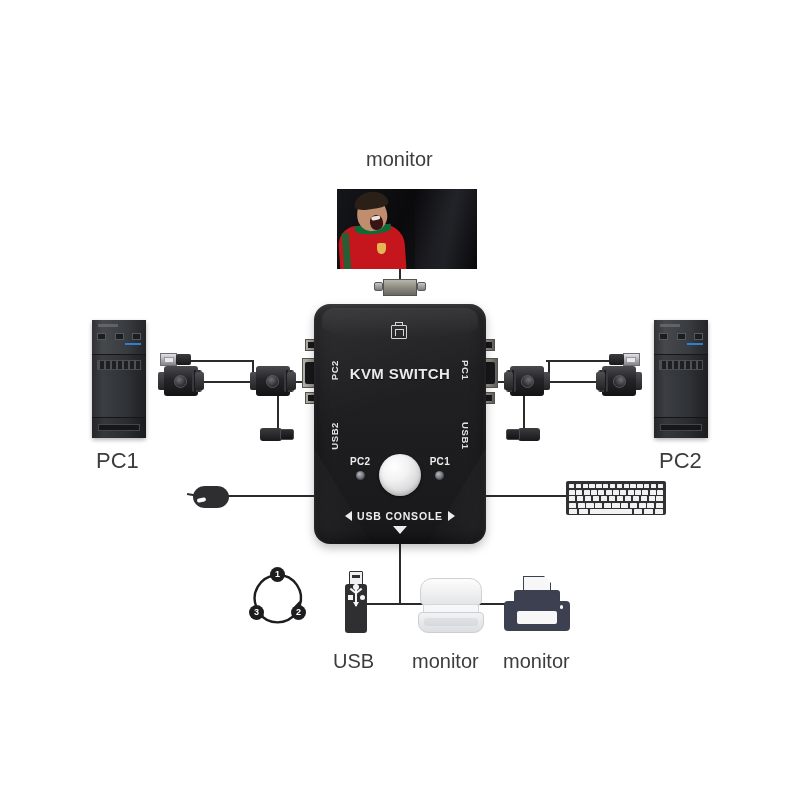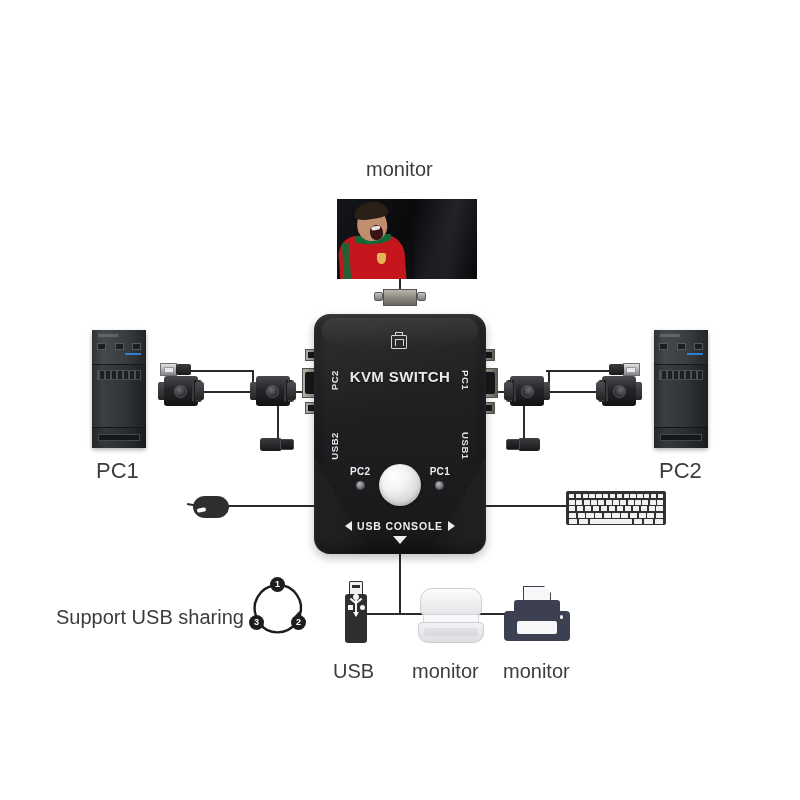--- a/index.html
+++ b/index.html
@@ -13,21 +13,20 @@
     position: relative;
     font-family: "Liberation Sans", sans-serif;
     overflow: hidden;
   }
   #stage {
     position: absolute;
     left: 0; top: 0;
     width: 800px;
     height: 668px;
     background: #ffffff;
-    margin-top: 10px;
   }
 
   
   .label {
     position: absolute;
     color: #3a3a3a;
     font-family: "Liberation Sans", sans-serif;
     white-space: nowrap;
     user-select: none;
   }
@@ -191,21 +190,21 @@
     position: absolute;
     left: 0; right: 0;
     text-align: center;
     color: #e9e9ec;
     font-weight: bold;
     letter-spacing: .4px;
     font-size: 15px;
     text-shadow: 0 1px 1px rgba(0,0,0,.8);
   }
   .kvm-brand.l1 { top: 43px; }
-  .kvm-brand.l2 { top: 54px; }
+  .kvm-brand.l2 { top: 61px; }
 
   
   .side-label {
     position: absolute;
     color: #e3e3e6;
     font-size: 9.5px;
     font-weight: bold;
     letter-spacing: .6px;
     white-space: nowrap;
   }
@@ -948,21 +947,20 @@
     <div class="krow last">
       <i></i>
         <i></i>
         <i class="space"></i>
         <i></i>
         <i></i>
         <i></i>
     </div>
   </div>
 
-  <div class="label label-usbshare">Support USB sharing</div>
   <div id="share-diagram">
     <svg width="62" height="62" viewBox="0 0 62 62">
       <path d="M31 8 A23 23 0 0 1 52.5 39" fill="none" stroke="#1d1d1f" stroke-width="2.4"></path>
       <path d="M52.4 34 l2.8 7.5 l-7.6 -2.2 z" fill="#1d1d1f"></path>
       <path d="M49 46 A23 23 0 0 1 12 46" fill="none" stroke="#1d1d1f" stroke-width="2.4"></path>
       <path d="M17 49.5 l-7.5 -2 l4.6 -6.2 z" fill="#1d1d1f"></path>
       <path d="M9 39 A23 23 0 0 1 27 8.5" fill="none" stroke="#1d1d1f" stroke-width="2.4"></path>
       <path d="M28 4 l6.5 4.5 l-6.2 3.6 z" fill="#1d1d1f"></path>
     </svg>
     <div class="num n1">1</div>

